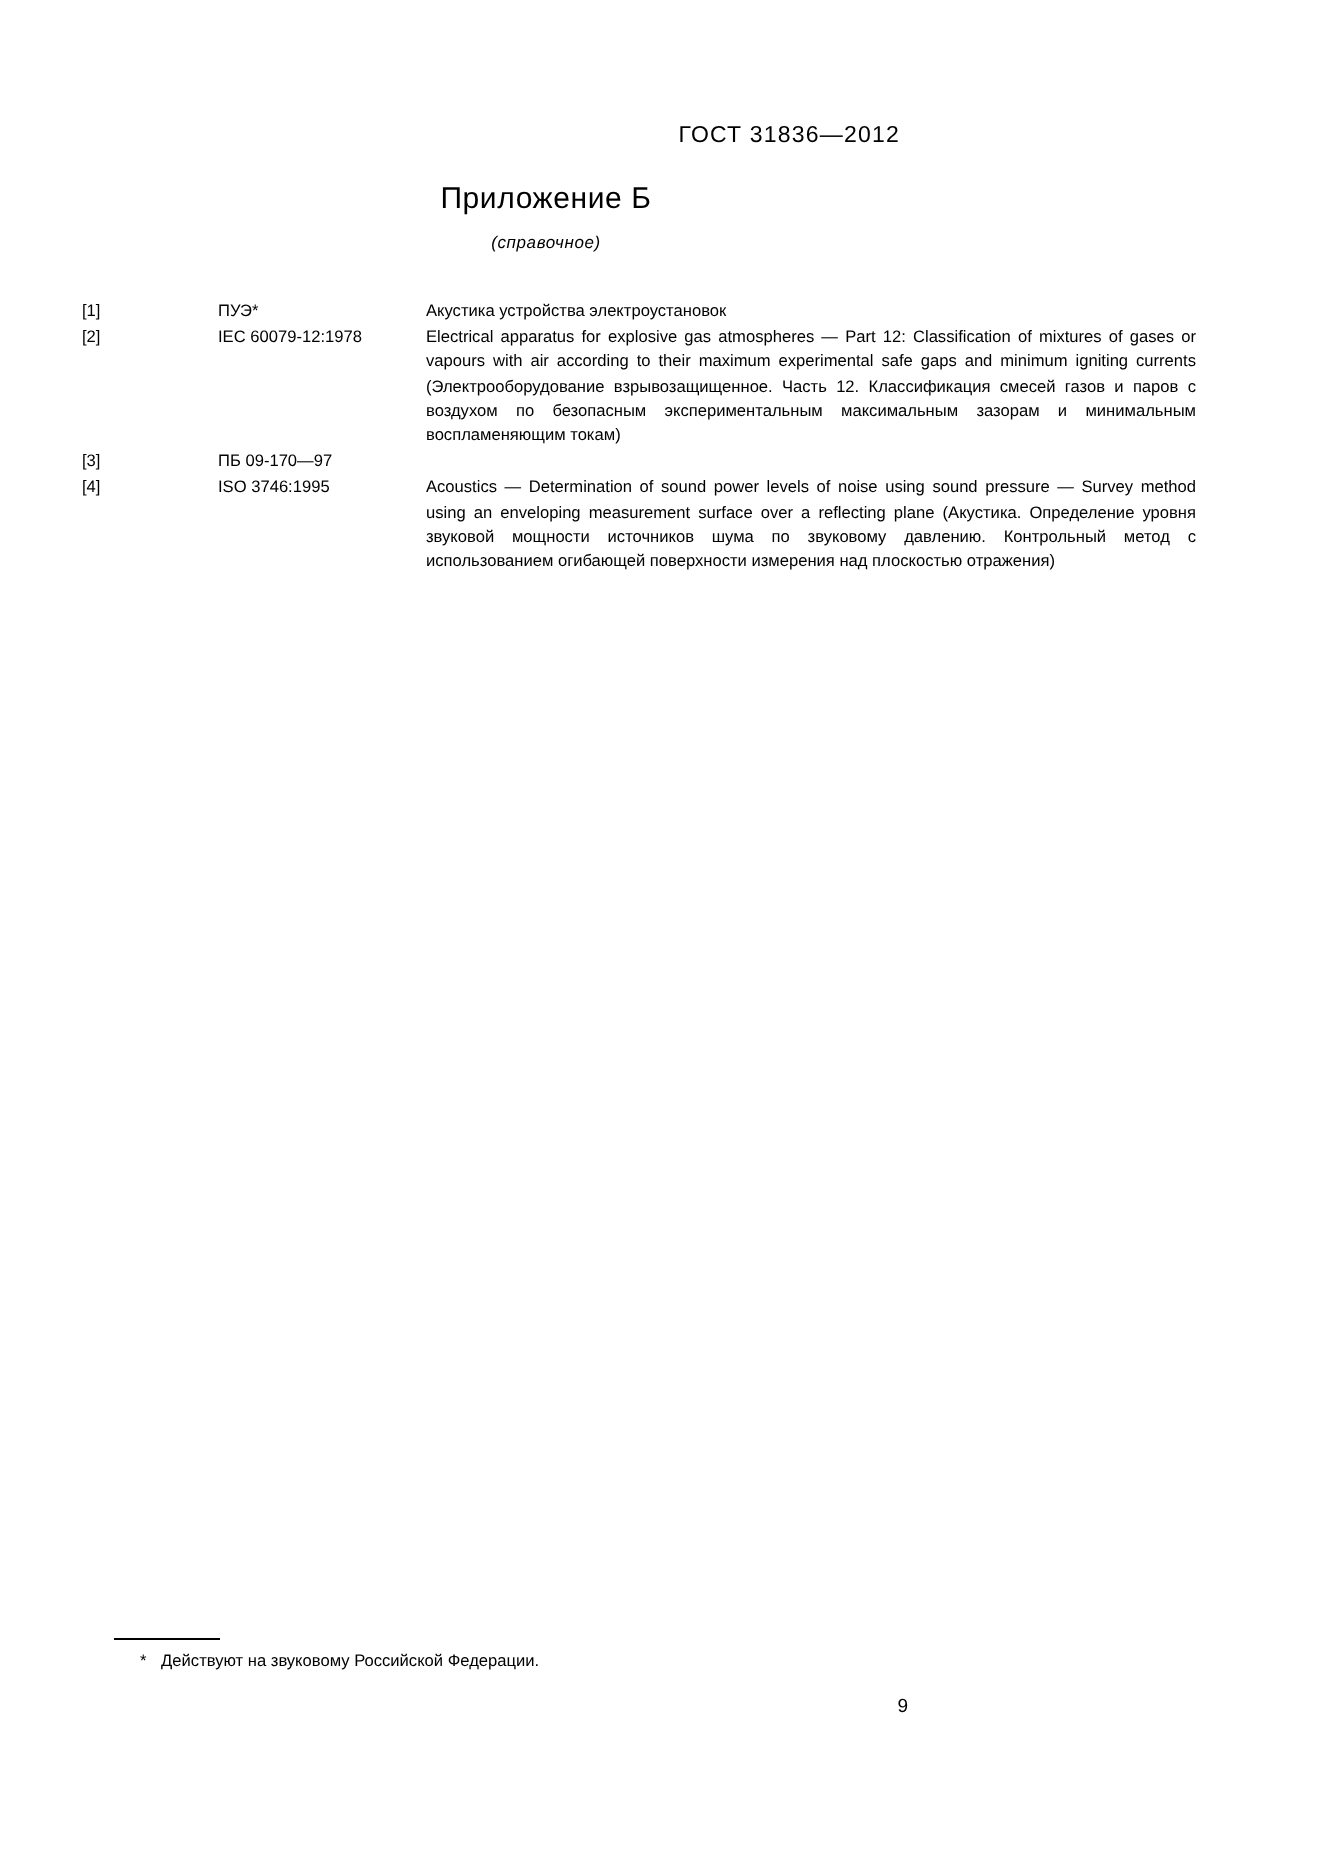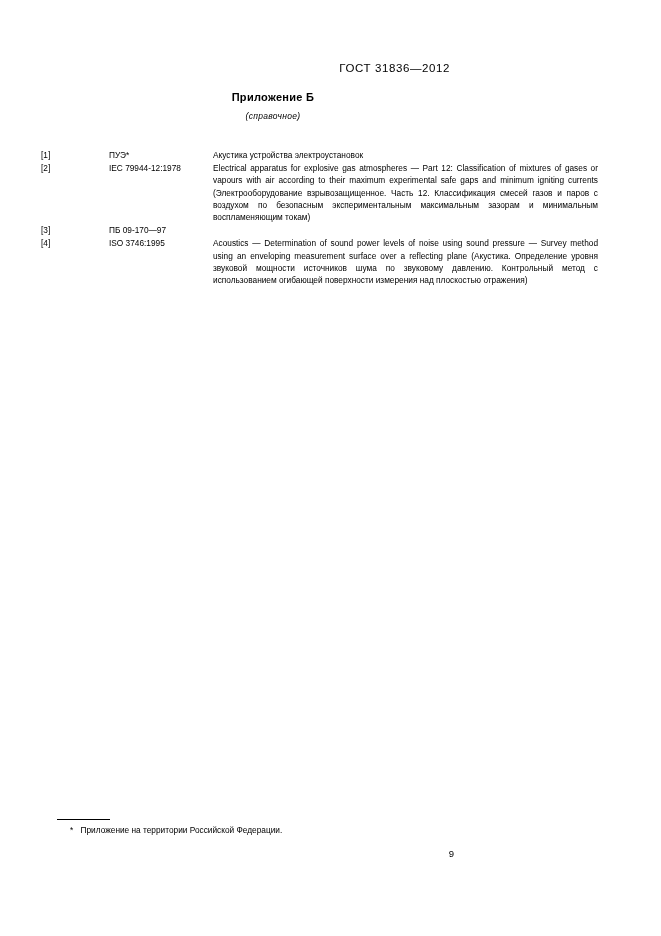--- a/index.html
+++ b/index.html
@@ -30,24 +30,23 @@
     white-space: nowrap;
   }
   .appendix-block {
     position: absolute;
     top: 91px;
     left: 0;
     width: 100%;
     text-align: center;
   }
   .appendix-title {
-    font-size: 11px;
+    font-size: 15px;
     letter-spacing: 0.3px;
     margin-left: 22px;
-    font-weight: bold;
   }
   .appendix-sub {
     font-size: 8.5px;
     letter-spacing: 0.3px;
     margin-top: 8px;
     margin-left: 22px;
     font-style: italic;
   }
   .refs {
     position: absolute;
@@ -125,38 +124,38 @@
   <div class="refs">
 
     <div class="ref-row">
       <div class="ref-num">[1]</div>
       <div class="ref-code">ПУЭ*</div>
       <div class="ref-text">Акустика устройства электроустановок</div>
     </div>
 
     <div class="ref-row">
       <div class="ref-num">[2]</div>
-      <div class="ref-code">IEC 79944-12:1978</div>
+      <div class="ref-code">IEC 60079-12:1978</div>
       <div class="ref-text">Electrical apparatus for explosive gas atmospheres — Part 12: Classification of mixtures of gases or vapours with air according to their maximum experimental safe gaps and minimum igniting currents (Электрооборудование взрывозащищенное. Часть 12. Классификация смесей газов и паров с воздухом по безопасным экспериментальным максимальным зазорам и минимальным воспламеняющим токам)</div>
     </div>
 
     <div class="ref-row">
       <div class="ref-num">[3]</div>
       <div class="ref-code">ПБ 09-170—97</div>
     </div>
 
     <div class="ref-row">
       <div class="ref-num">[4]</div>
       <div class="ref-code">ISO 3746:1995</div>
       <div class="ref-text">Acoustics — Determination of sound power levels of noise using sound pressure — Survey method using an enveloping measurement surface over a reflecting plane (Акустика. Определение уровня звуковой мощности источников шума по звуковому давлению. Контрольный метод с использованием огибающей поверхности измерения над плоскостью отражения)</div>
     </div>
 
   </div>
 
   <div class="footnote-rule"></div>
   <div class="footnote">
     <span class="star">*</span>
-    <span>Приложение на территории Российской Федерации.</span>
+    <span>Действуют на звуковому Российской Федерации.</span>
   </div>
 
   <div class="page-number">9</div>
 
 </div>
 
 </body></html>

